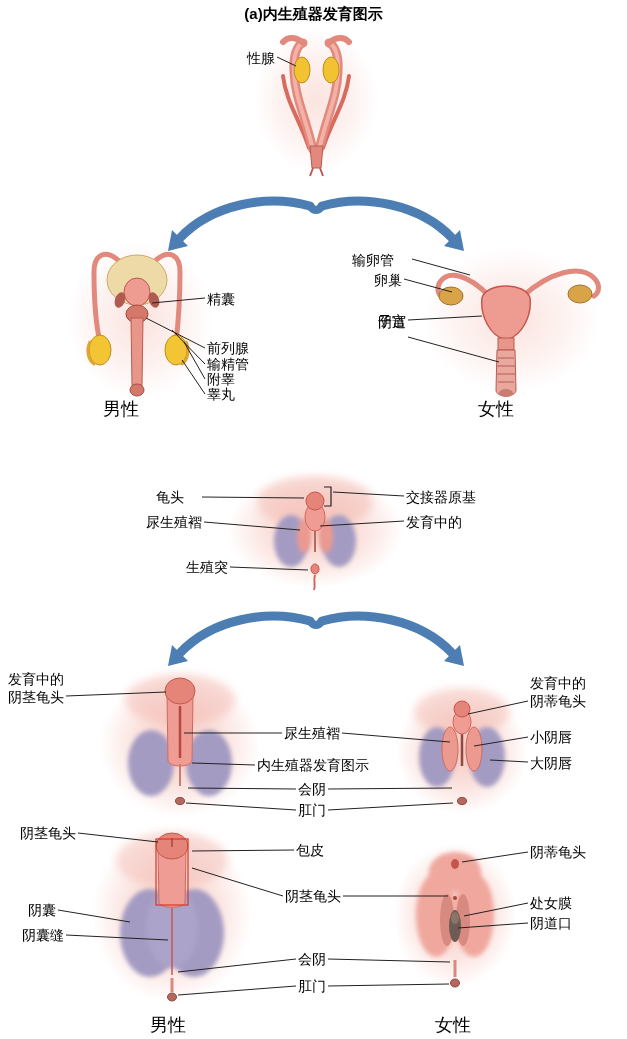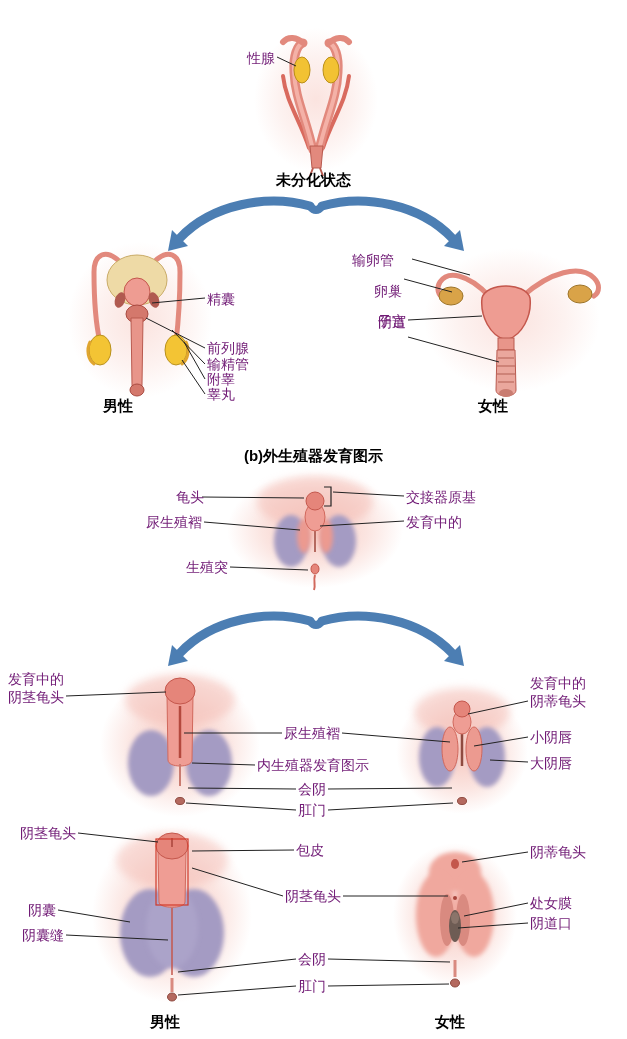--- a/index.html
+++ b/index.html
@@ -1,22 +1,22 @@
 <!DOCTYPE html>
 <html><head>
 <meta charset="utf-8">
 <style>
   * { margin:0; padding:0; box-sizing:border-box; }
   html,body { background:#ffffff; }
   body { font-family:"Liberation Sans","DejaVu Sans",sans-serif; color:#000; }
   .canvas { position:relative; width:627px; height:1039px; background:#fff; overflow:hidden; }
   .art { position:absolute; left:0; top:0; }
-  .lbl { position:absolute; font-size:14px; line-height:1.15; white-space:nowrap; color:#701a75; }
+  .lbl { position:absolute; font-size:14px; line-height:1.15; white-space:nowrap; color:#000000; }
   .title { position:absolute; left:0; width:100%; text-align:center; font-size:15px; font-weight:bold; }
-  .caption { position:absolute; font-size:15px; font-weight:bold; }
+  .caption { position:absolute; font-size:18px; font-weight:normal; }
 </style>
 </head>
 <body>
 
 <div class="canvas">
 
   <svg class="art" width="627" height="1039" viewBox="0 0 627 1039" xmlns="http://www.w3.org/2000/svg">
     <defs>
       <radialGradient id="glow">
         <stop offset="0%" stop-color="#f5beb4" stop-opacity="0.85"></stop>
@@ -203,38 +203,37 @@
       <line x1="296" y1="959" x2="178" y2="972"></line>
       <line x1="328" y1="959" x2="450" y2="962"></line>
       <line x1="296" y1="986" x2="178" y2="995"></line>
       <line x1="328" y1="986" x2="449" y2="984"></line>
       <line x1="528" y1="852" x2="462" y2="862"></line>
       <line x1="528" y1="903" x2="464" y2="916"></line>
       <line x1="528" y1="923" x2="458" y2="928"></line>
     </g>
   </svg>
 
+  <div class="title" style="top:5px">(a)内生殖器发育图示</div>
   <div class="lbl" style="left:247px;top:50px">性腺</div>
-  <div class="title" style="top:171px">未分化状态</div>
 
   <div class="lbl" style="left:207px;top:291px">精囊</div>
   <div class="lbl" style="left:207px;top:340px">前列腺</div>
   <div class="lbl" style="left:207px;top:356px">输精管</div>
   <div class="lbl" style="left:207px;top:371px">附睾</div>
   <div class="lbl" style="left:207px;top:386px">睾丸</div>
   <div class="caption" style="left:103px;top:397px">男性</div>
 
   <div class="lbl" style="left:352px;top:252px">输卵管</div>
-  <div class="lbl" style="left:374px;top:283px">卵巢</div>
+  <div class="lbl" style="left:374px;top:272px">卵巢</div>
   <div class="lbl" style="left:378px;top:313px">子宫</div>
   <div class="lbl" style="left:378px;top:314px">阴道</div>
   <div class="caption" style="left:478px;top:397px">女性</div>
 
-  <div class="title" style="top:447px">(b)外生殖器发育图示</div>
-  <div class="lbl" style="left:176px;top:489px">龟头</div>
+  <div class="lbl" style="left:156px;top:489px">龟头</div>
   <div class="lbl" style="left:146px;top:514px">尿生殖褶</div>
   <div class="lbl" style="left:186px;top:559px">生殖突</div>
   <div class="lbl" style="left:406px;top:489px">交接器原基</div>
   <div class="lbl" style="left:406px;top:514px">发育中的</div>
 
   <div class="lbl" style="left:8px;top:671px">发育中的</div>
   <div class="lbl" style="left:8px;top:689px">阴茎龟头</div>
   <div class="lbl" style="left:284px;top:725px">尿生殖褶</div>
   <div class="lbl" style="left:257px;top:757px">内生殖器发育图示</div>
   <div class="lbl" style="left:298px;top:781px">会阴</div>

